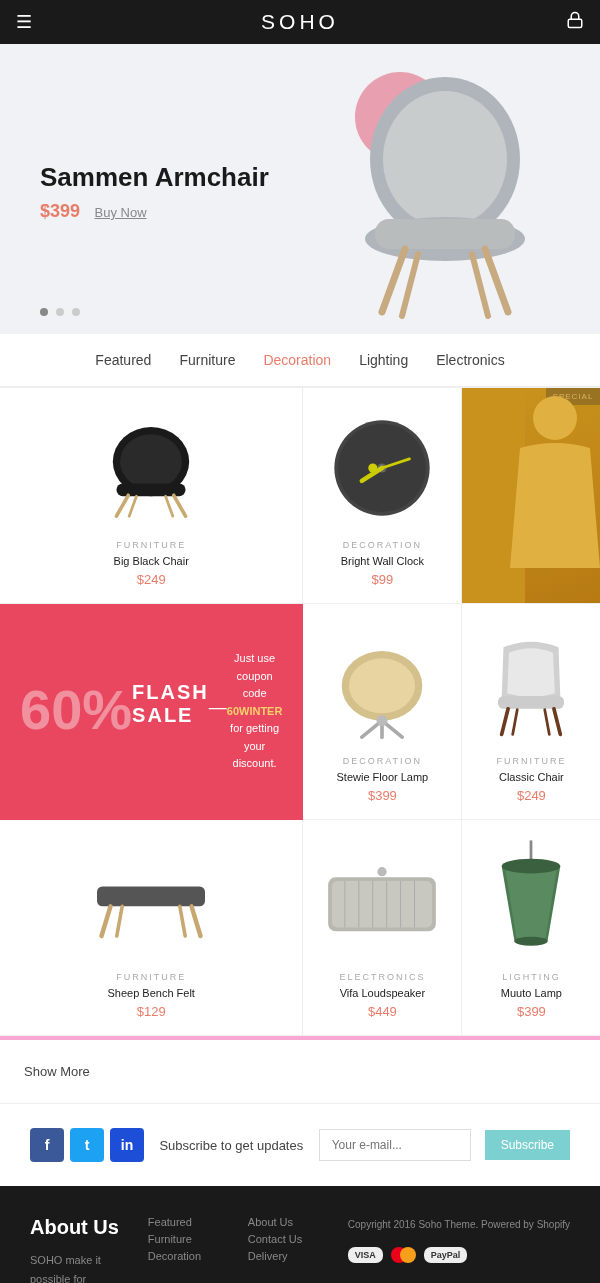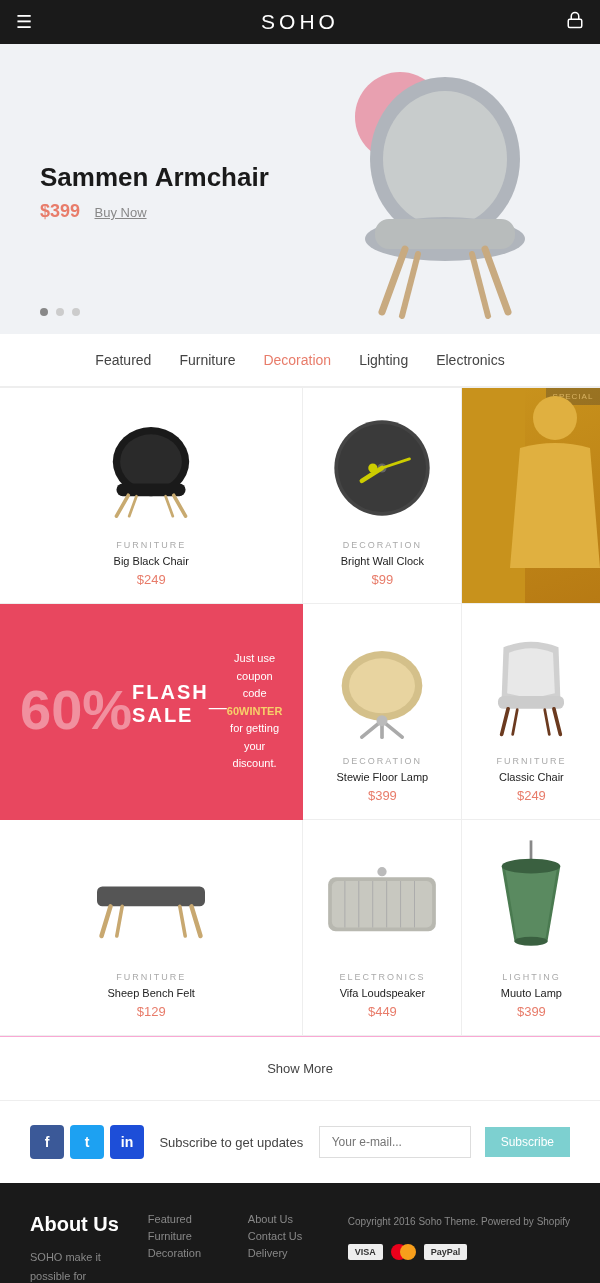--- a/index.html
+++ b/index.html
@@ -216,23 +216,22 @@
       border: none;
       padding: 0;
       cursor: pointer;
       background: #c8861c;
       border-top: none;
     }
 
     
     .show-more {
       display: flex;
-      justify-content: center;
       padding: 24px;
-      border-top: 1px solid #f9a8d4;
+      border-top: 4px solid #f9a8d4;
     }
     .show-more-btn {
       font-size: 13px;
       color: #444;
       cursor: pointer;
       text-decoration: none;
       background: none;
       border: none;
     }
 
@@ -331,21 +330,21 @@
       line-height: 1.7;
       margin-bottom: 14px;
     }
     .footer-payment {
       display: flex;
       gap: 8px;
       align-items: center;
     }
     .payment-badge {
       background: #eee;
-      border-radius: 2px;
+      border-radius: 7px;
       padding: 3px 7px;
       font-size: 9px;
       font-weight: 700;
       color: #333;
     }
     .payment-mc {
       display: flex;
       align-items: center;
     }
     .mc-left { width: 16px; height: 16px; background: #eb001b; border-radius: 50%; display: inline-block; }

